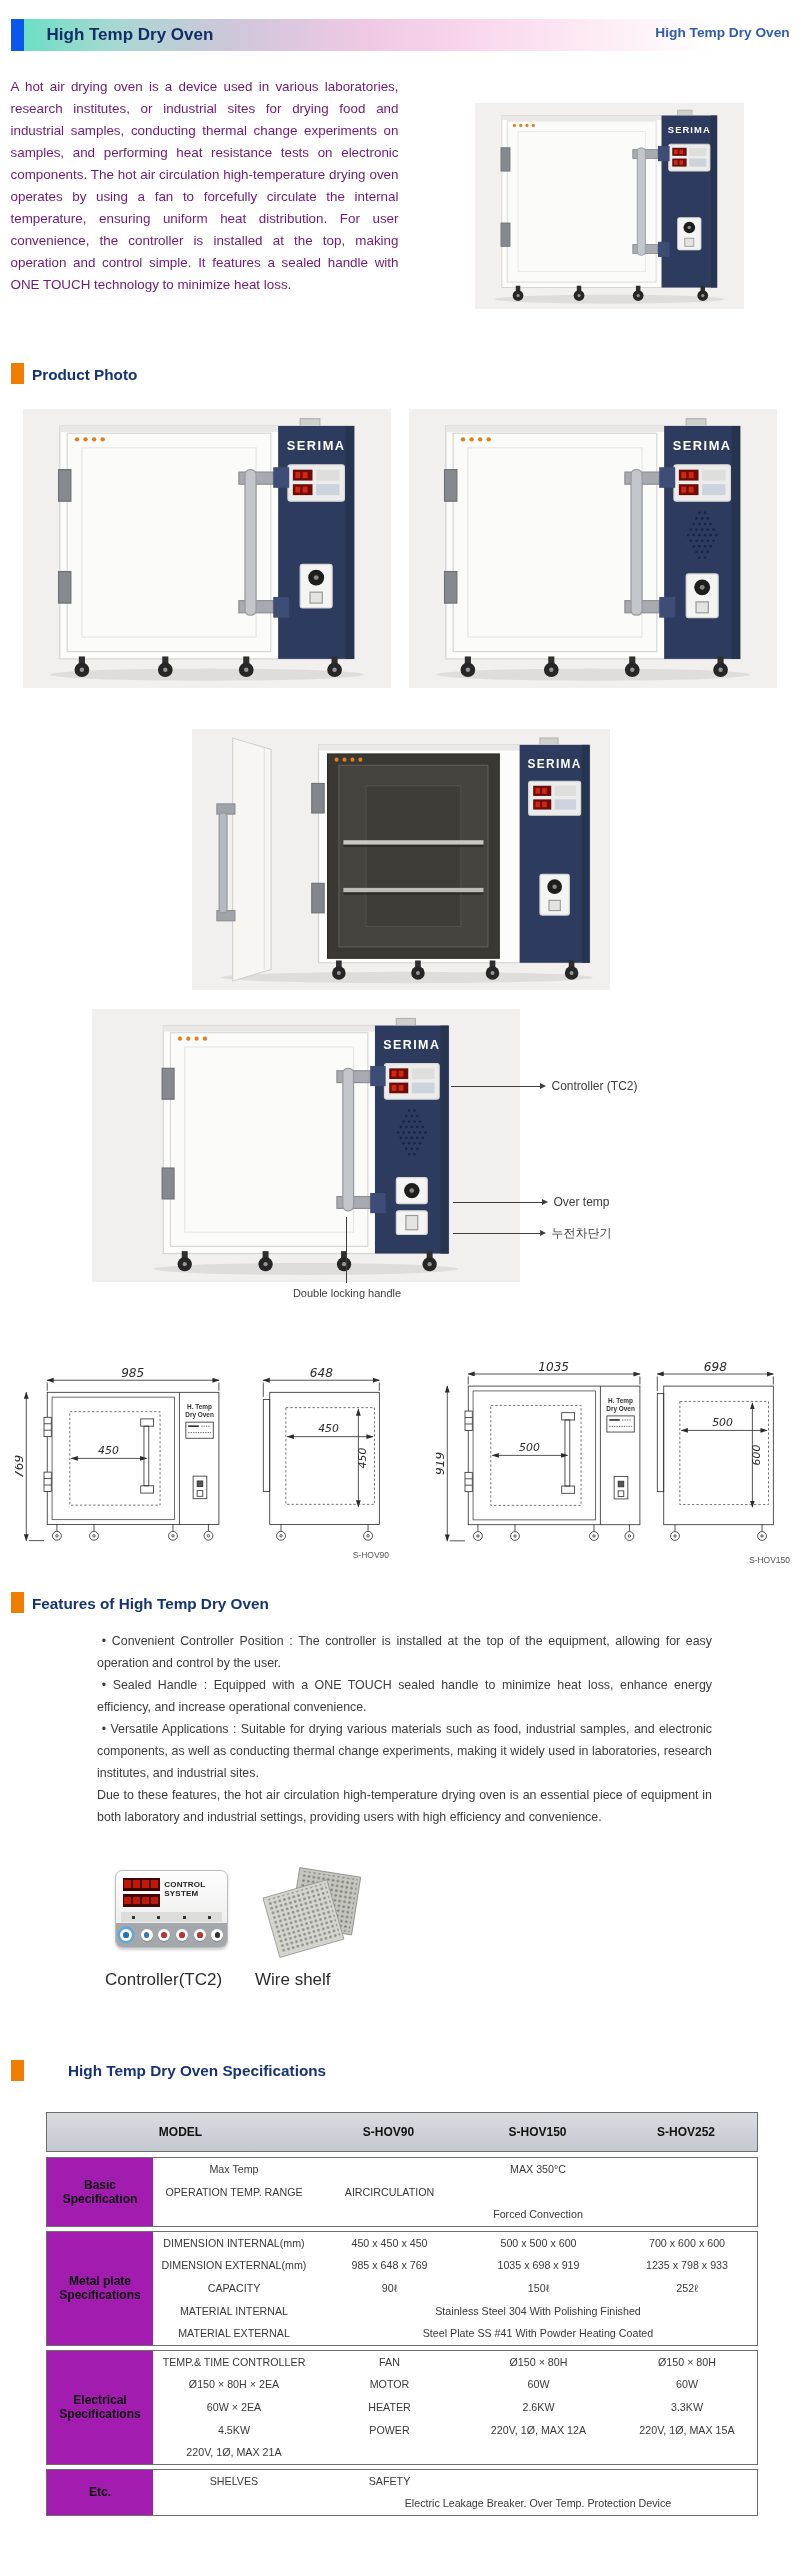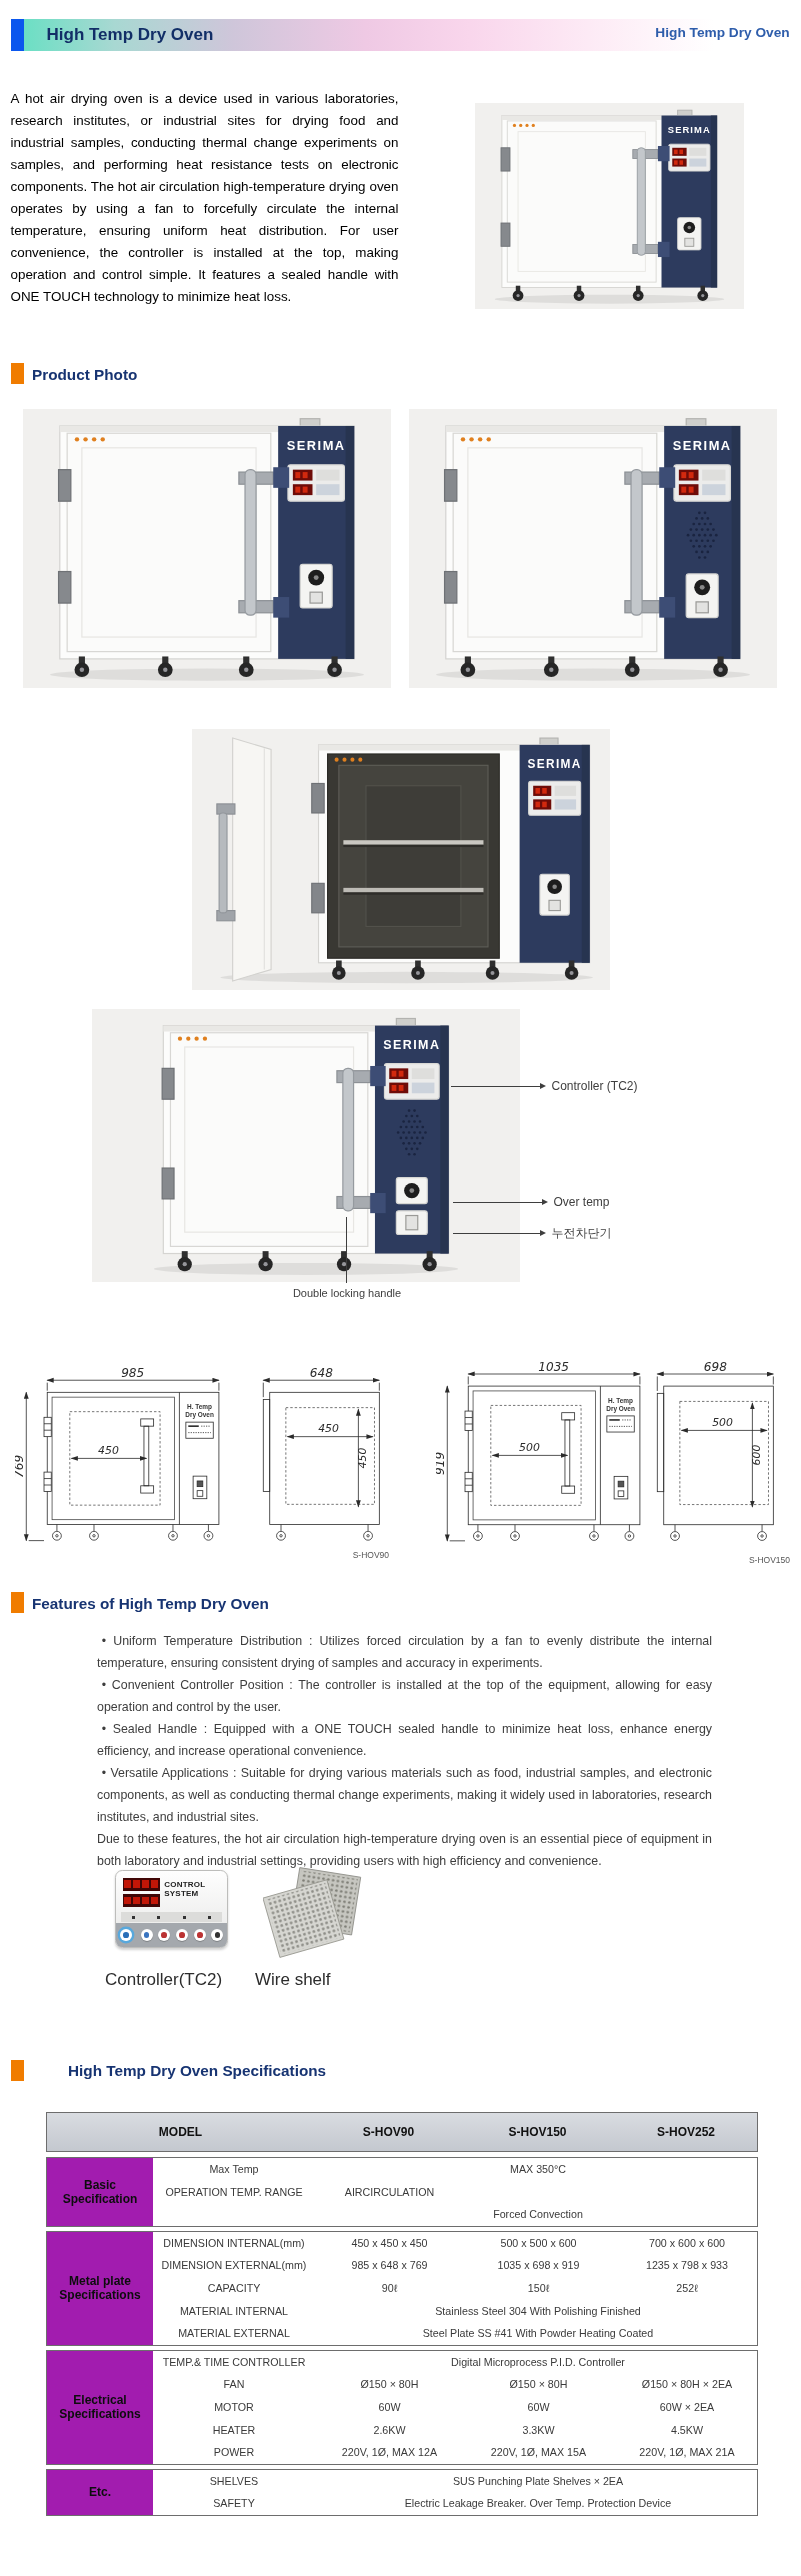--- a/index.html
+++ b/index.html
@@ -7,21 +7,21 @@
   #page{position:relative;width:801px;height:2576px;background:#ffffff;overflow:hidden;}
 
   
   .banner{position:absolute;left:10.5px;top:19.4px;width:740px;height:31.5px;
     background:linear-gradient(90deg,#63e0c2 0%,#a8d8d2 14%,#cfc6da 30%,#efc9e4 48%,#f9d6ec 62%,#fdeaf5 78%,#ffffff 95%);}
   .banner-blue{position:absolute;left:0;top:0;width:13.7px;height:31.5px;background:#0b57ee;}
   .banner-title{position:absolute;left:36px;top:0;line-height:31.5px;font-size:17px;font-weight:bold;color:#122e67;}
   .header-right{position:absolute;right:11.3px;top:25px;font-size:13.7px;font-weight:bold;color:#2e5dab;}
 
   
-  #intro-text{position:absolute;left:10.5px;top:88px;width:388px;margin:0;font-size:13.4px;line-height:22px;color:#000000;text-align:justify;}
+  #intro-text{position:absolute;left:10.5px;top:76px;width:388px;margin:0;font-size:13.4px;line-height:22px;color:#701a75;text-align:justify;}
 
   
   .orange-marker{position:absolute;width:13.7px;height:21px;background:#f07c00;}
   .sec-title{position:absolute;font-size:15.3px;font-weight:bold;color:#173472;white-space:nowrap;}
 
   
   .photo{position:absolute;}
   .photo svg{display:block;width:100%;height:100%;}
   #intro-photo{left:475px;top:103px;width:269px;height:206px;}
   #photo-1{left:22.6px;top:409px;width:368px;height:279px;}
@@ -607,21 +607,20 @@
   <text class="dimtxt2" x="95" y="80" text-anchor="middle">500</text>
   <text class="dimtxt2" x="141" y="116.5" text-anchor="middle" transform="rotate(-90 141 116.5)">600</text>
   </svg>
     </div>
   <div class="diag-cap" style="left:721px;top:1555px;width:69px;">S-HOV150</div>
 
   <div class="orange-marker" style="left:10.5px;top:1592px;"></div>
   <div class="sec-title" style="left:32px;top:1595px;">Features of High Temp Dry Oven</div>
   <div id="features">
     <div id="features-list">
-        <p class="feat-item">• Uniform Temperature Distribution : Utilizes forced circulation by a fan to evenly distribute the internal temperature, ensuring consistent drying of samples and accuracy in experiments.</p>
         <p class="feat-item">• Convenient Controller Position : The controller is installed at the top of the equipment, allowing for easy operation and control by the user.</p>
         <p class="feat-item">• Sealed Handle : Equipped with a ONE TOUCH sealed handle to minimize heat loss, enhance energy efficiency, and increase operational convenience.</p>
         <p class="feat-item">• Versatile Applications : Suitable for drying various materials such as food, industrial samples, and electronic components, as well as conducting thermal change experiments, making it widely used in laboratories, research institutes, and industrial sites.</p>
       </div>
     <p class="feat-conclusion">Due to these features, the hot air circulation high-temperature drying oven is an essential piece of equipment in both laboratory and industrial settings, providing users with high efficiency and convenience.</p>
   </div>
 
   <div id="ctrl-widget">
     <div class="ctrl-top">
       <div class="ctrl-leds">
@@ -709,41 +708,39 @@
         <div class="g-val">150ℓ</div>
         <div class="g-val">252ℓ</div>
         <div class="g-label">MATERIAL INTERNAL</div>
         <div class="g-val span3">Stainless Steel 304 With Polishing Finished</div>
         <div class="g-label">MATERIAL EXTERNAL</div>
         <div class="g-val span3">Steel Plate SS #41 With Powder Heating Coated</div>
       </div>
       <div class="spec-group">
         <div class="g-name" style="grid-row: span 5;">Electrical Specifications</div>
         <div class="g-label">TEMP.&amp; TIME CONTROLLER</div>
-        <div class="g-val span3">Digital Microprocess P.I.D. Controller</div>
         <div class="g-label">FAN</div>
         <div class="g-val">Ø150 × 80H</div>
         <div class="g-val">Ø150 × 80H</div>
         <div class="g-val">Ø150 × 80H × 2EA</div>
         <div class="g-label">MOTOR</div>
         <div class="g-val">60W</div>
         <div class="g-val">60W</div>
         <div class="g-val">60W × 2EA</div>
         <div class="g-label">HEATER</div>
         <div class="g-val">2.6KW</div>
         <div class="g-val">3.3KW</div>
         <div class="g-val">4.5KW</div>
         <div class="g-label">POWER</div>
         <div class="g-val">220V, 1Ø, MAX 12A</div>
         <div class="g-val">220V, 1Ø, MAX 15A</div>
         <div class="g-val">220V, 1Ø, MAX 21A</div>
       </div>
       <div class="spec-group">
         <div class="g-name" style="grid-row: span 2;">Etc.</div>
         <div class="g-label">SHELVES</div>
-        <div class="g-val span3">SUS Punching Plate Shelves × 2EA</div>
         <div class="g-label">SAFETY</div>
         <div class="g-val span3">Electric Leakage Breaker. Over Temp. Protection Device</div>
       </div>
     </div>
 
 </div>
 
 
 </body></html>

